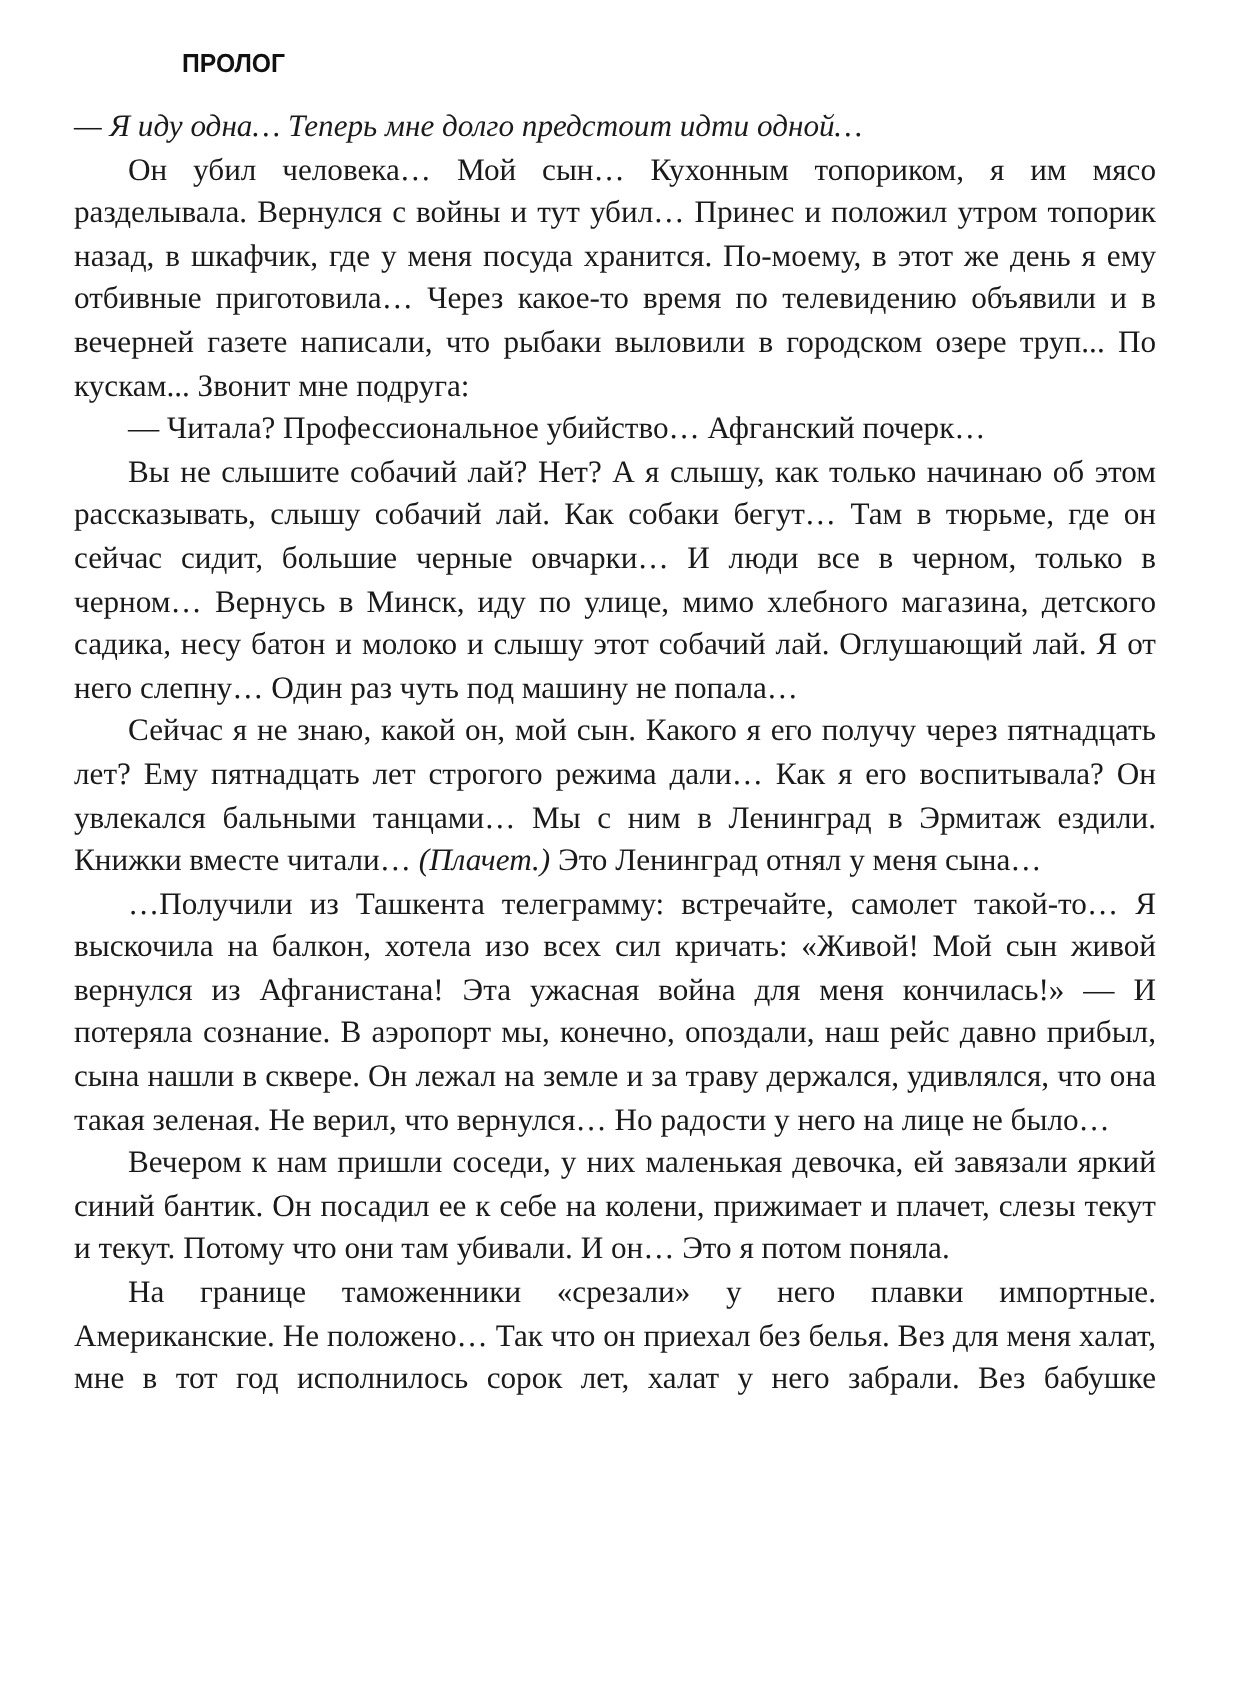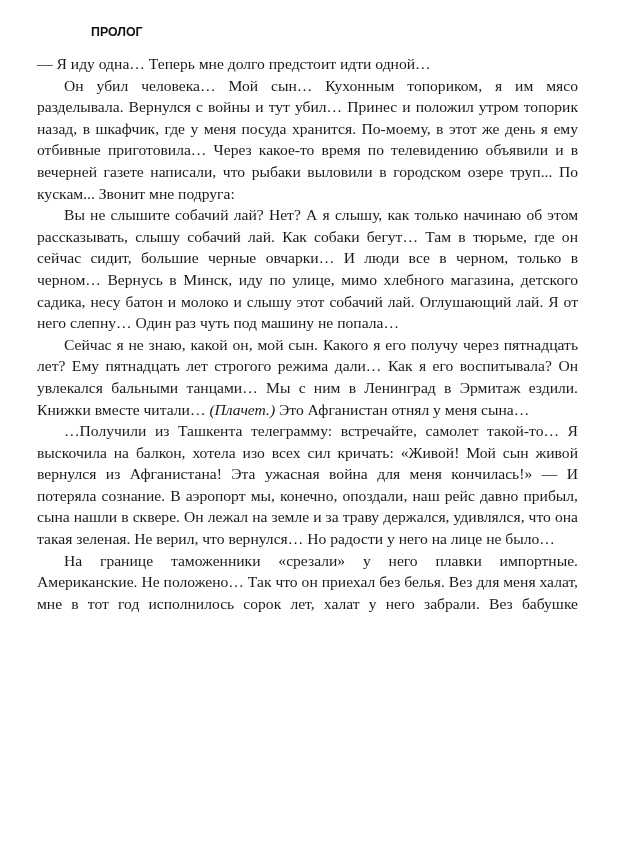--- a/index.html
+++ b/index.html
@@ -10,29 +10,31 @@
     font-family: "Liberation Sans", sans-serif; font-weight: bold;
     font-size: 13px; color: #111; letter-spacing: 0px;
     transform: scaleX(0.95); transform-origin: left;
   }
   .body {
     position: absolute; left: 0; top: 53px; width: 541px;
     font-family: "Liberation Serif", serif; font-size: 15.6px;
     line-height: 21.6px; color: #1a1a1a; text-align: justify;
   }
   .body p { margin: 0; text-indent: 27px; }
-  .body p.first { text-indent: 0; }
+  .body p.first { text-indent: 0; font-style: italic; }
   .body em { font-style: italic; }
 </style>
 </head>
 <body>
 
 <div class="page">
   <div class="heading">ПРОЛОГ</div>
   <div class="body">
     <p class="first">— Я иду одна… Теперь мне долго предстоит идти одной…</p>
     <p>Он убил человека… Мой сын… Кухонным топориком, я им мясо разделывала. Вернулся с войны и тут убил… Принес и положил утром топорик назад, в шкафчик, где у меня посуда хранится. По-моему, в этот же день я ему отбивные приготовила… Через какое-то время по телевидению объявили и в вечерней газете написали, что рыбаки выловили в городском озере труп... По кускам... Звонит мне подруга:</p>
+    <p>— Читала? Профессиональное убийство… Афганский почерк…</p>
     <p>Вы не слышите собачий лай? Нет? А я слышу, как только начинаю об этом рассказывать, слышу собачий лай. Как собаки бегут… Там в тюрьме, где он сейчас сидит, большие черные овчарки… И люди все в черном, только в черном… Вернусь в Минск, иду по улице, мимо хлебного магазина, детского садика, несу батон и молоко и слышу этот собачий лай. Оглушающий лай. Я от него слепну… Один раз чуть под машину не попала…</p>
-    <p><span>Сейчас я не знаю, какой он, мой сын. Какого я его получу через пятнадцать лет? Ему пятнадцать лет строгого режима дали… Как я его воспитывала? Он увлекался бальными танцами… Мы с ним в Ленинград в Эрмитаж ездили. Книжки вместе читали… </span><em>(Плачет.)</em><span> Это Афганистан отнял у меня сына…</span></p>
+    <p><span>Сейчас я не знаю, какой он, мой сын. Какого я его получу через пятнадцать лет? Ему пятнадцать лет строгого режима дали… Как я его воспитывала? Он увлекался бальными танцами… Мы с ним в Ленинград в Эрмитаж ездили. Книжки вместе читали… </span><em>(Плачет.)</em><span> Это Ленинград отнял у меня сына…</span></p>
     <p>…Получили из Ташкента телеграмму: встречайте, самолет такой-то… Я выскочила на балкон, хотела изо всех сил кричать: «Живой! Мой сын живой вернулся из Афганистана! Эта ужасная война для меня кончилась!» — И потеряла сознание. В аэропорт мы, конечно, опоздали, наш рейс давно прибыл, сына нашли в сквере. Он лежал на земле и за траву держался, удивлялся, что она такая зеленая. Не верил, что вернулся… Но радости у него на лице не было…</p>
+    <p>Вечером к нам пришли соседи, у них маленькая девочка, ей завязали яркий синий бантик. Он посадил ее к себе на колени, прижимает и плачет, слезы текут и текут. Потому что они там убивали. И он… Это я потом поняла.</p>
     <p style="text-align-last: justify;">На границе таможенники «срезали» у него плавки импортные. Американские. Не положено… Так что он приехал без белья. Вез для меня халат, мне в тот год исполнилось сорок лет, халат у него забрали. Вез бабушке</p>
   </div>
 </div>
 
 </body></html>

